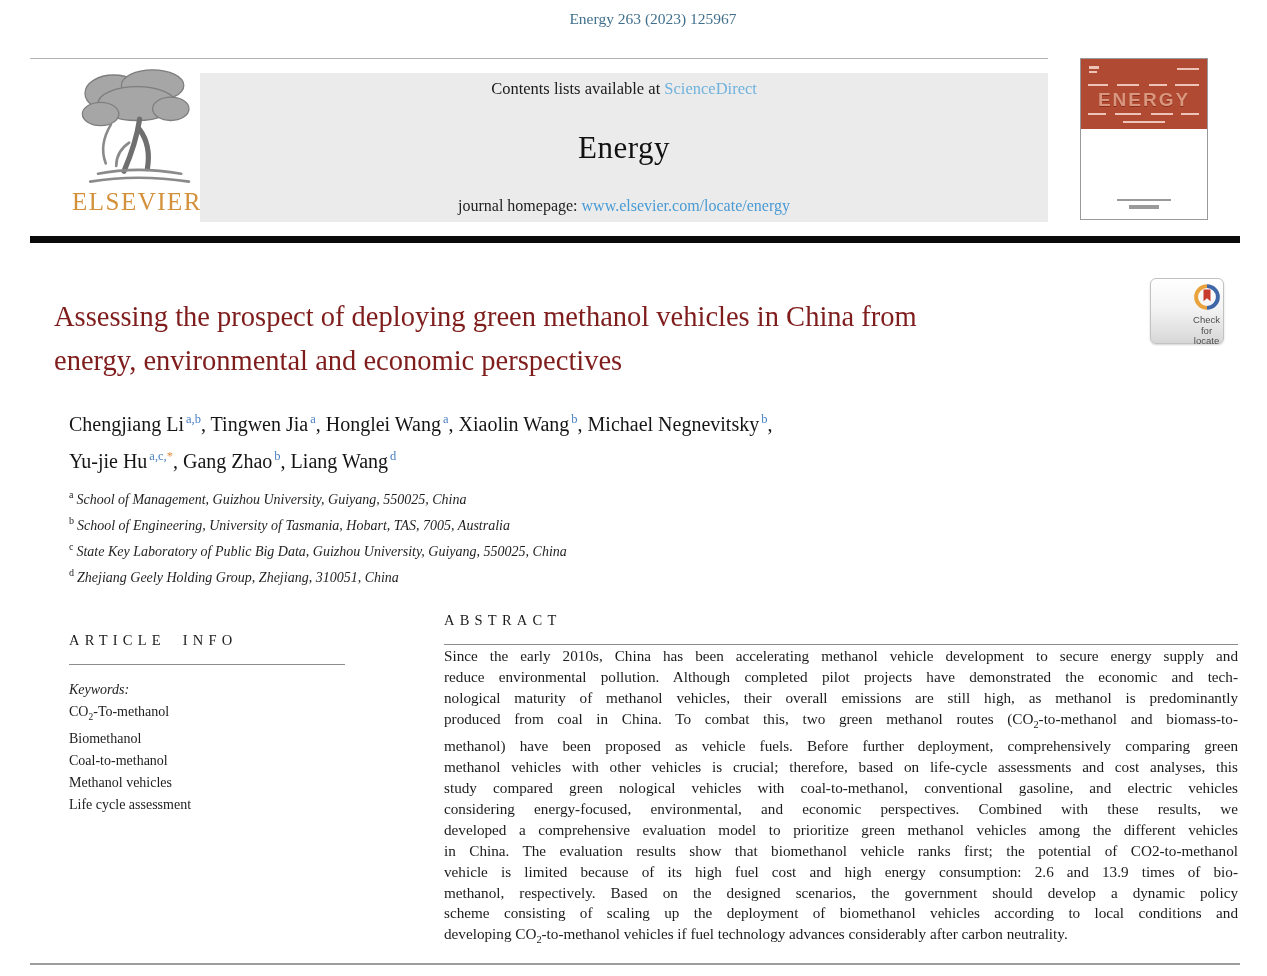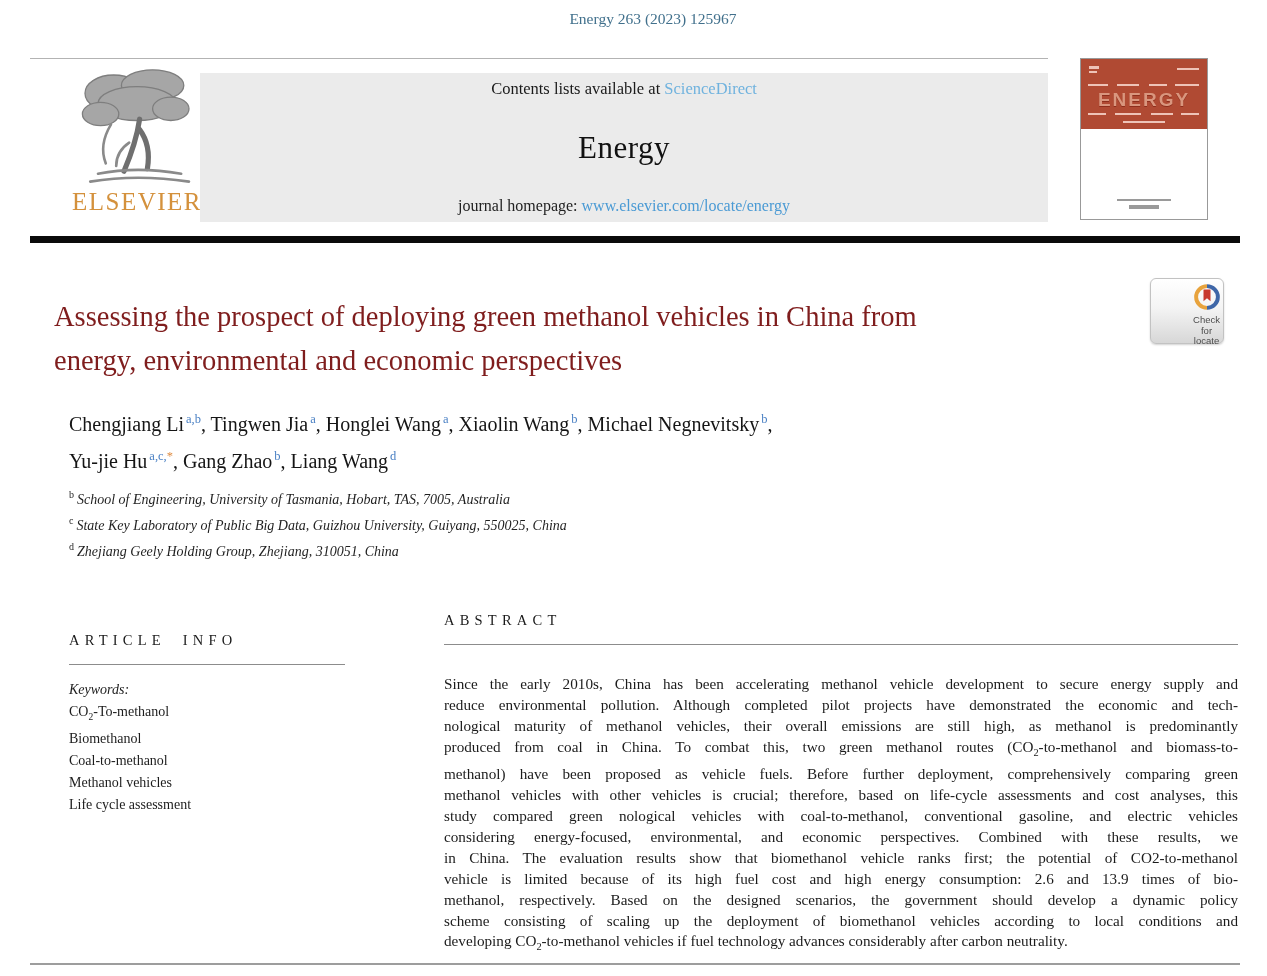--- a/index.html
+++ b/index.html
@@ -60,21 +60,21 @@
   .affil-line{font-style:italic;}
   .affil-line sup{font-size:10px;font-style:normal;margin-right:3px;}
 
   
   .sec-header{font-size:14.5px;letter-spacing:.36em;word-spacing:.55em;color:#1a1a1a;}
   .sec-rule{height:1px;background:#8c8c8c;margin-top:15px;}
   #info-col{left:30px;top:632px;width:315px;}
   #info-body{margin-top:14px;font-size:14px;line-height:22px;}
   #keywords-label{font-style:italic;}
   #abs-col{left:405px;top:612px;width:833px;}
-  #abstract-body{margin-top:29px;font-size:15.2px;line-height:20.95px;color:#1b1b1b;}
+  #abstract-body{margin-top:1px;font-size:15.2px;line-height:20.95px;color:#1b1b1b;}
   .jline{text-align:justify;text-align-last:justify;}
   .jline.last{text-align-last:left;}
   sub{font-size:.68em;}
 
   #bottom-rule{left:30px;top:963px;width:1210px;height:2px;background:#9d9d9d;}
 </style>
 </head>
 <body>
 
 <div class="abs" id="citation">Energy 263 (2023) 125967</div>
@@ -149,20 +149,21 @@
   <div>Assessing the prospect of deploying green methanol vehicles in China from</div>
   <div>energy, environmental and economic perspectives</div>
 </div>
 
 <div class="abs" id="authors">
     <div><span>Chengjiang Li<sup class="author-sup">a,b</sup></span>, <span>Tingwen Jia<sup class="author-sup">a</sup></span>, <span>Honglei Wang<sup class="author-sup">a</sup></span>, <span>Xiaolin Wang<sup class="author-sup">b</sup></span>, <span>Michael Negnevitsky<sup class="author-sup">b</sup></span>, </div>
     <div><span>Yu-jie Hu<sup class="author-sup">a,c,</sup><sup class="author-star">*</sup></span>, <span>Gang Zhao<sup class="author-sup">b</sup></span>, <span>Liang Wang<sup class="author-sup">d</sup></span></div>
   </div>
 
 <div class="abs" id="affiliations">
+    <div class="affil-line"><sup>a</sup>School of Management, Guizhou University, Guiyang, 550025, China</div>
     <div class="affil-line"><sup>b</sup>School of Engineering, University of Tasmania, Hobart, TAS, 7005, Australia</div>
     <div class="affil-line"><sup>c</sup>State Key Laboratory of Public Big Data, Guizhou University, Guiyang, 550025, China</div>
     <div class="affil-line"><sup>d</sup>Zhejiang Geely Holding Group, Zhejiang, 310051, China</div>
   </div>
 
 <div class="abs" id="info-col">
   <div class="sec-header">ARTICLE INFO</div>
   <div class="sec-rule"></div>
   <div id="info-body">
     <div id="keywords-label">Keywords:</div>
@@ -181,20 +182,21 @@
   <div class="sec-rule"></div>
   <div id="abstract-body">
       <div class="jline">Since the early 2010s, China has been accelerating methanol vehicle development to secure energy supply and</div>
       <div class="jline">reduce environmental pollution. Although completed pilot projects have demonstrated the economic and tech-</div>
       <div class="jline">nological maturity of methanol vehicles, their overall emissions are still high, as methanol is predominantly</div>
       <div class="jline">produced from coal in China. To combat this, two green methanol routes (CO<sub>2</sub>-to-methanol and biomass-to-</div>
       <div class="jline">methanol) have been proposed as vehicle fuels. Before further deployment, comprehensively comparing green</div>
       <div class="jline">methanol vehicles with other vehicles is crucial; therefore, based on life-cycle assessments and cost analyses, this</div>
       <div class="jline">study compared green nological vehicles with coal-to-methanol, conventional gasoline, and electric vehicles</div>
       <div class="jline">considering energy-focused, environmental, and economic perspectives. Combined with these results, we</div>
+      <div class="jline">developed a comprehensive evaluation model to prioritize green methanol vehicles among the different vehicles</div>
       <div class="jline">in China. The evaluation results show that biomethanol vehicle ranks first; the potential of CO2-to-methanol</div>
       <div class="jline">vehicle is limited because of its high fuel cost and high energy consumption: 2.6 and 13.9 times of bio-</div>
       <div class="jline">methanol, respectively. Based on the designed scenarios, the government should develop a dynamic policy</div>
       <div class="jline">scheme consisting of scaling up the deployment of biomethanol vehicles according to local conditions and</div>
       <div class="jline last">developing CO<sub>2</sub>-to-methanol vehicles if fuel technology advances considerably after carbon neutrality.</div>
     </div>
 </div>
 
 <div class="abs" id="bottom-rule"></div>
 

